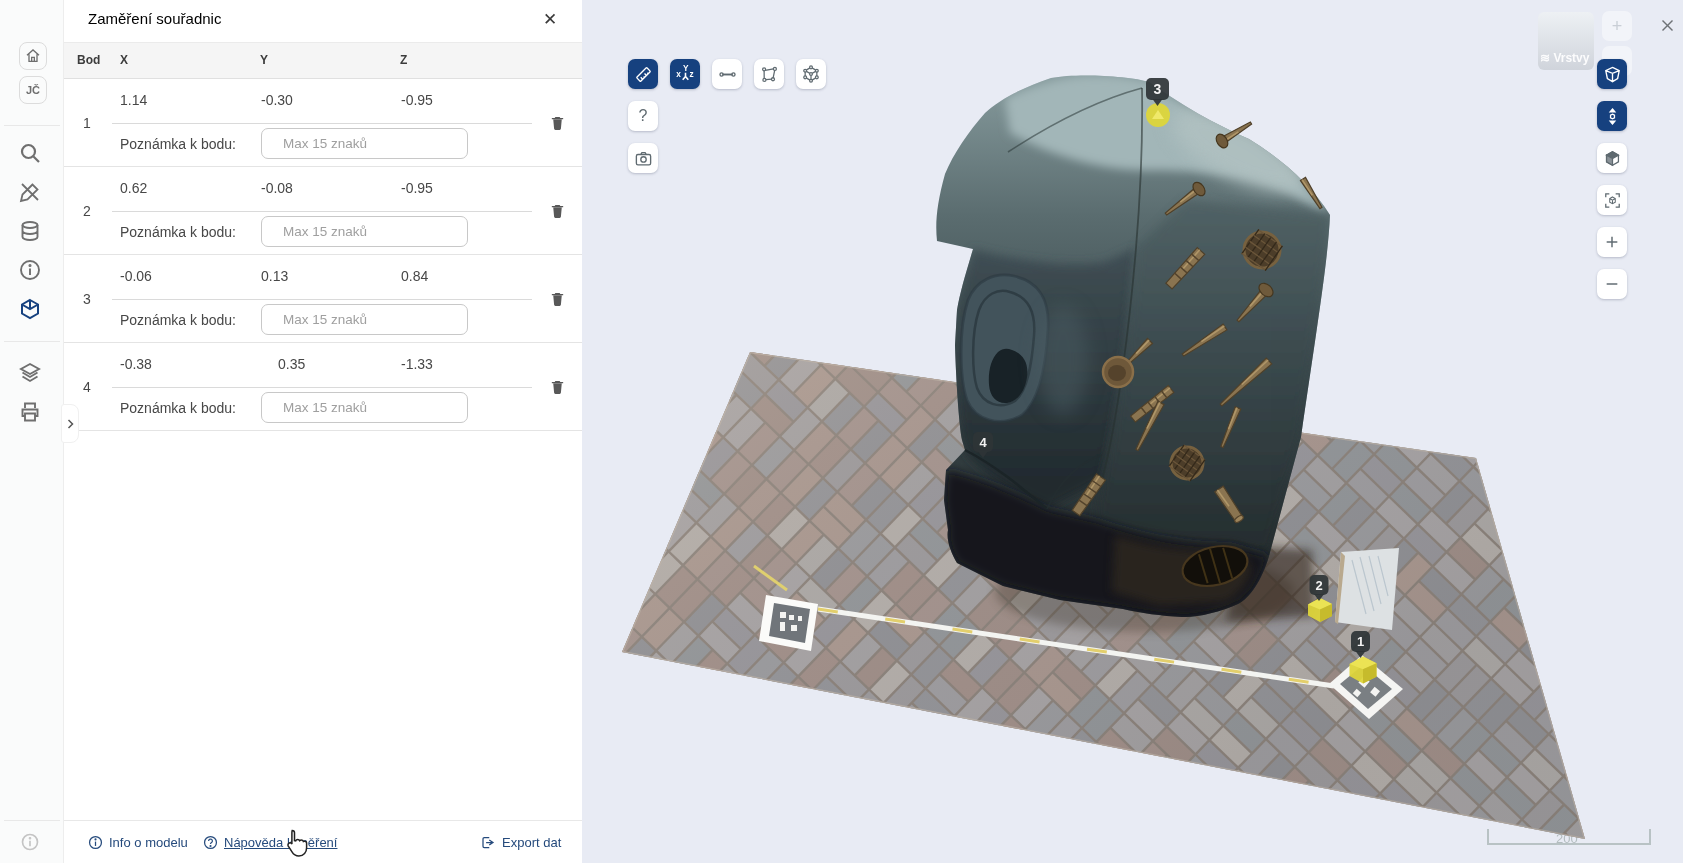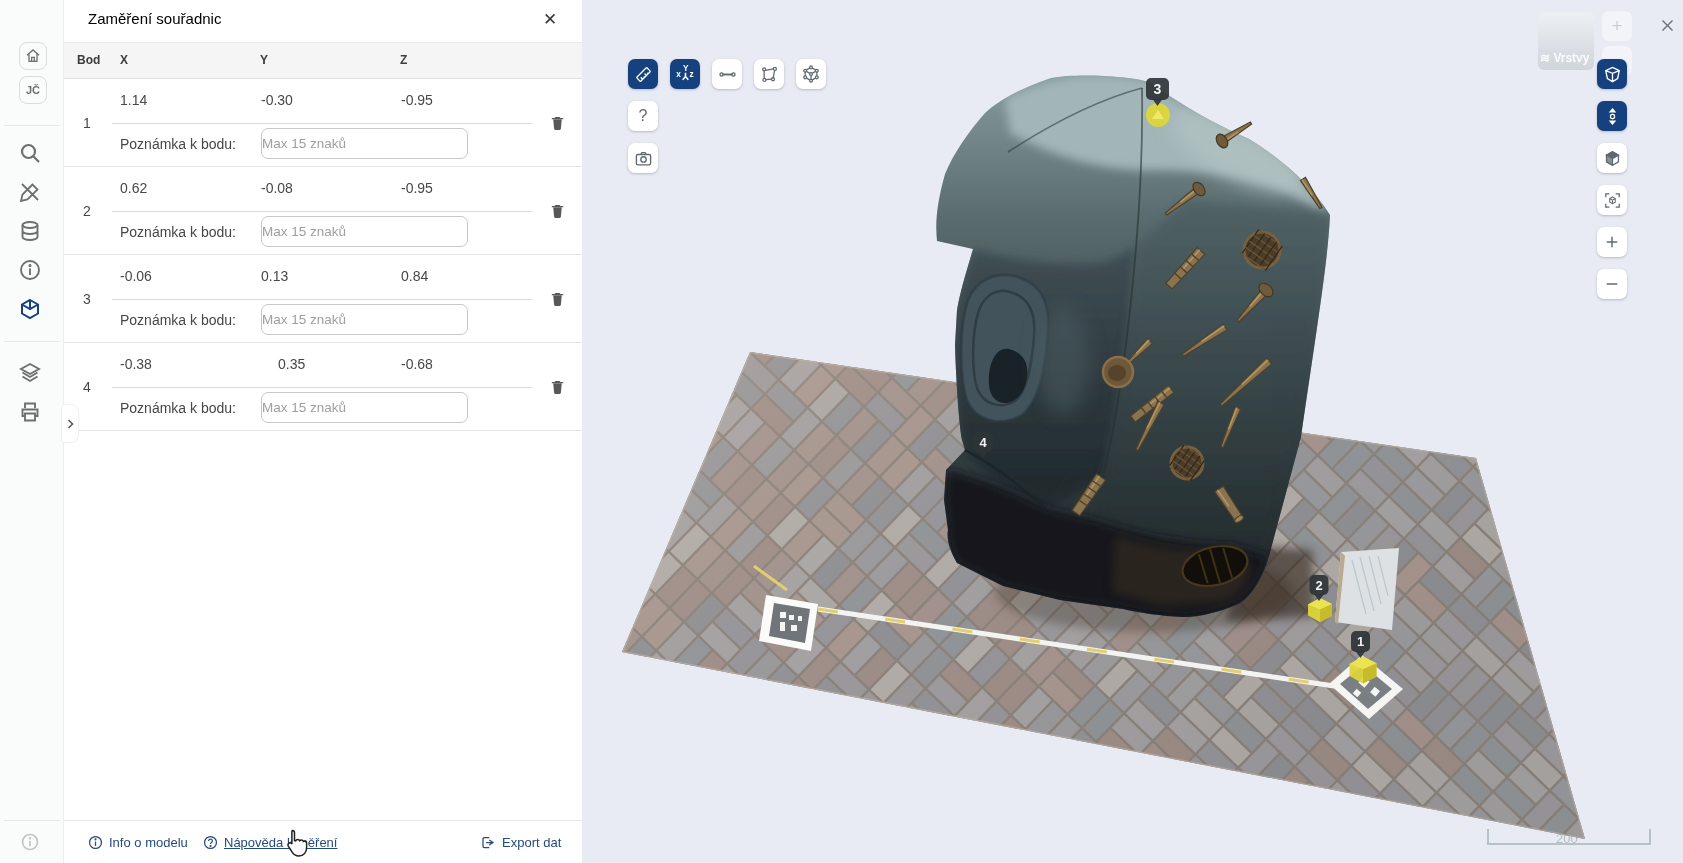--- a/index.html
+++ b/index.html
@@ -11,21 +11,21 @@
 .sdiv{position:absolute;left:4px;width:56px;border-top:1px solid #e8e8e8}
 #ptitle{position:absolute;left:24px;top:10px;font-size:15px;font-weight:normal;color:#000000}
 #pclose{position:absolute;left:479px;top:9px;font-size:17px;color:#3a3a3a}
 #thead{position:absolute;left:0;top:42px;width:518px;height:37px;background:#f5f5f5;border-top:1px solid #ebebeb;border-bottom:1px solid #e0e0e0}
 #thead div{position:absolute;top:10px;font-size:12px;font-weight:bold;color:#3c3c3c}
 .row{position:absolute;left:0;width:518px;height:88px;border-bottom:1px solid #e4e4e4}
 .rnum{position:absolute;left:19px;top:36px;font-size:14px;color:#474747}
 .val{position:absolute;top:13px;font-size:14px;color:#474747}
 .divline{position:absolute;left:48px;top:44px;width:420px;border-top:1px solid #dadada}
 .note{position:absolute;left:56px;top:57px;font-size:14px;color:#474747}
-.ninp{position:absolute;left:197px;top:49px;width:207px;height:31px;border:1px solid #c8c8c8;border-radius:7px;font-size:13.5px;padding-left:0;color:#474747;font-family:"Liberation Sans",sans-serif}
+.ninp{position:absolute;left:197px;top:49px;width:207px;height:31px;border:1px solid #c8c8c8;border-radius:7px;font-size:13.5px;padding-left:21px;color:#474747;font-family:"Liberation Sans",sans-serif}
 .ninp::placeholder{color:#9f9f9f}
 .trash{position:absolute;left:485px;top:35px;width:17px;height:18px}
 #expander{position:absolute;left:61px;top:404px;width:18px;height:39px;background:#fff;border:1px solid #f0f0f0;border-radius:3px 8px 8px 3px;z-index:6;display:flex;align-items:center;justify-content:center}
 #pfoot{position:absolute;left:0;top:820px;width:518px;height:43px;border-top:1px solid #e8e8e8;background:#fff;font-size:13px;color:#254a7c}
 #pfoot .itm{position:absolute;top:14px;display:flex;align-items:flex-end;gap:6px}
 .vbtn{position:absolute;width:30px;height:30px;border-radius:7px;background:#fff;box-shadow:0 1px 2.5px rgba(30,40,70,.25);display:flex;align-items:center;justify-content:center;z-index:3}
 .vbtn.act{background:#16417f}
 .ghost{position:absolute;width:30px;height:30px;border-radius:7px;background:rgba(255,255,255,.45);display:flex;align-items:center;justify-content:center;z-index:2}
 #vrstvy{position:absolute;left:1538px;top:12px;width:56px;height:58px;border-radius:6px;background:linear-gradient(rgba(238,241,244,.9),rgba(203,208,215,.85));z-index:2;overflow:hidden}
 #vrstvy span{position:absolute;left:2px;bottom:5px;font-size:12px;font-weight:bold;color:rgba(255,255,255,.92);white-space:nowrap}
@@ -767,21 +767,21 @@
 <div class="note">Poznámka k bodu:</div>
 <input class="ninp" placeholder="Max 15 znaků" style="">
 <svg class="trash" viewBox="0 0 24 24">
         <path d="M6 7h12l-1.2 13.2a1.8 1.8 0 0 1-1.8 1.6H9a1.8 1.8 0 0 1-1.8-1.6L6 7zm3-3.4h6L16 5h4v1.8H4V5h4l1-1.4z" fill="#585858"></path>
       </svg>
 </div>
     <div class="row" style="top:343px">
 <div class="rnum">4</div>
 <div class="val" style="left:56px">-0.38</div>
       <div class="val" style="left:214px">0.35</div>
-      <div class="val" style="left:337px">-0.68</div>
+      <div class="val" style="left:337px">-1.33</div>
 <div class="divline"></div>
 <div class="note">Poznámka k bodu:</div>
 <input class="ninp" placeholder="Max 15 znaků" style="">
 <svg class="trash" viewBox="0 0 24 24">
         <path d="M6 7h12l-1.2 13.2a1.8 1.8 0 0 1-1.8 1.6H9a1.8 1.8 0 0 1-1.8-1.6L6 7zm3-3.4h6L16 5h4v1.8H4V5h4l1-1.4z" fill="#585858"></path>
       </svg>
 </div>
   <div id="pfoot">
     <div class="itm" style="left:24px"><svg width="15" height="15" viewBox="0 0 24 24" fill="none" stroke="#254a7c" stroke-width="2">
           <circle cx="12" cy="12" r="9.5"></circle>

